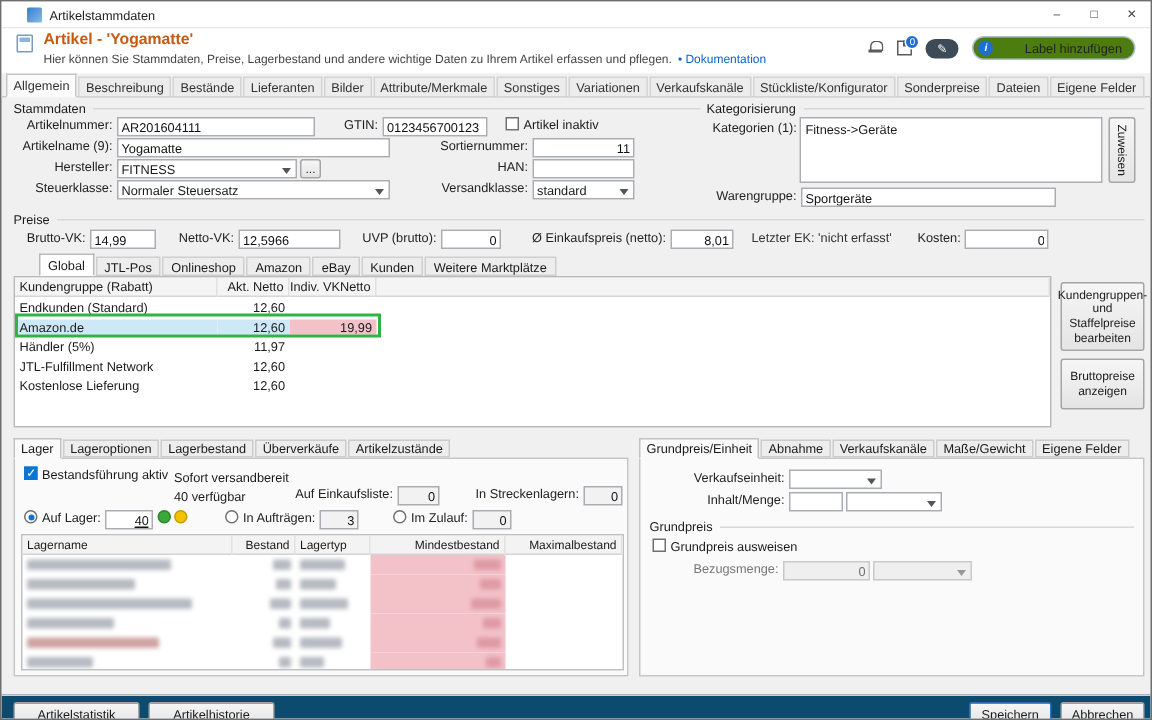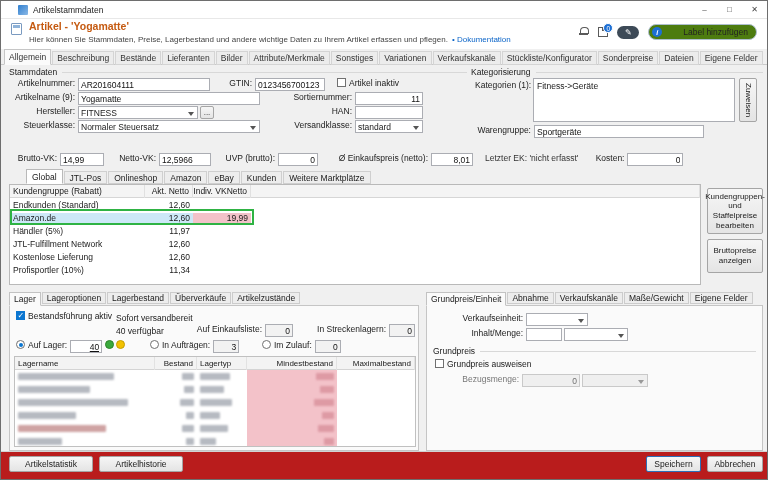--- a/index.html
+++ b/index.html
@@ -83,21 +83,21 @@
   .c-akt{width:48px;text-align:right;padding-right:3px}
   .c-indiv{width:58px;text-align:right;padding-right:3px}
   .c-fill{flex:1}
   .pinkc{background:#f3c2c9}
   .prow.selected .c-name,.prow.selected .c-akt,.prow.selected .c-fill{background:#cde8f7}
   .green-outline{position:absolute;left:0;top:24px;width:244px;height:16px;border:2px solid #2fb344;z-index:5;pointer-events:none}
 
   .sidebtn{position:absolute;left:706px;width:56px}
 
   
-  .stabs{position:absolute;display:flex;align-items:flex-start;height:14px}
+  .stabs{position:absolute;display:flex;align-items:center;height:14px}
   .stab{height:12px;line-height:11px;padding:0 4px;margin-right:1px;background:#ededed;border:1px solid #cccccc;cursor:pointer;white-space:nowrap}
   .stab.active{background:#fafafa;height:14px;line-height:13px;border-color:#c2c2c2;border-bottom-color:#fafafa;z-index:2}
   .panel{position:absolute;background:#fafafa;border:1px solid #c5c5c5}
 
   
   .ltable{position:absolute;left:4px;top:50px;width:402px;height:91px;background:#fff;border:1px solid #c0c0c0;overflow:hidden}
   .lh{display:flex;height:13px;background:#f3f3f3;border-bottom:1px solid #d4d4d4;align-items:center;font-size:8px}
   .lh span{border-right:1px solid #e2e2e2;height:13px;line-height:13px}
   .lrow{display:flex;height:13px;align-items:center}
   .lc{height:13px;display:flex;align-items:center}
@@ -114,21 +114,21 @@
   .dot{width:9px;height:9px;border-radius:50%;display:inline-block;flex:0 0 auto}
   .dot.green{background:#3aa93c;border:1px solid #2c8429;margin-left:3px}
   .dot.yellow{background:#f2c100;border:1px solid #c59d00;margin-left:2px}
 
   .vertbtn{writing-mode:vertical-rl;font-size:8px;display:flex;align-items:center;justify-content:center;
            background:linear-gradient(#f6f6f6,#e4e4e4);border:1px solid #a5a5a5;border-radius:2px;cursor:pointer}
 
   .katbox{position:absolute;background:#fff;border:1px solid #abadb3;padding:2px 3px;overflow:hidden}
 
   
-  .footer{position:absolute;left:0;right:0;bottom:0;height:28px;background:#b91c1c;border-top:1px solid #d2d2d2}
+  .footer{position:absolute;left:0;right:0;bottom:0;height:16px;background:#0c4a6e;border-top:1px solid #d2d2d2}
 </style>
 </head>
 <body>
 
 <div class="window">
 
   <div class="titlebar">
     <span class="app-icon"></span>
     <span class="tb-title">Artikelstammdaten</span>
     <div class="tb-controls">
@@ -225,25 +225,29 @@
       <span>Fitness-&gt;Geräte</span>
     </div>
     <div class="vertbtn abs" style="left:268px;top:11px;width:18px;height:44px">Zuweisen</div>
     <div class="f" style="left:4px;top:58px;right:0">
       <span class="lbl" style="width:56px">Warengruppe:</span>
       <input class="inp" style="width: 170px;" value="Sportgeräte">
     </div>
   </div>
 
   <div class="abs" style="left:8px;top:140px;width:754px;height:28px">
+    <div class="legend">
+      <span class="lg-t">Preise</span>
+        <span class="lg-line"></span>
+    </div>
     <div class="f" style="left:4px;top:12px;right:0">
       <span class="lbl" style="width:44px">Brutto-VK:</span>
       <input class="inp" style="width: 44px;" value="14,99">
       <span class="lbl" style="width:42px;margin-left:10px">Netto-VK:</span>
-      <input class="inp" style="width: 52px;" value="12,5966">
+      <input class="inp" style="width: 68px;" value="12,5966">
       <span class="lbl" style="width:54px;margin-left:10px">UVP (brutto):</span>
       <input class="inp num" style="width: 40px;" value="0">
       <span class="lbl" style="width:100px;margin-left:10px">Ø Einkaufspreis (netto):</span>
       <input class="inp num" style="width: 42px;" value="8,01">
       <span style="margin-left:12px;color:#333">Letzter EK: 'nicht erfasst'</span>
       <span class="lbl" style="width:34px;margin-left:12px">Kosten:</span>
       <input class="inp num" style="width: 56px;" value="0">
     </div>
   </div>
 
@@ -287,26 +291,20 @@
       <span class="c-akt">12,60</span>
       <span class="c-indiv pinkc"></span>
       <span class="c-fill"></span>
     </div>
     <div class="prow">
       <span class="c-name">Kostenlose Lieferung</span>
       <span class="c-akt">12,60</span>
       <span class="c-indiv pinkc"></span>
       <span class="c-fill"></span>
     </div>
-    <div class="prow">
-      <span class="c-name">Profisportler (10%)</span>
-      <span class="c-akt">11,34</span>
-      <span class="c-indiv pinkc"></span>
-      <span class="c-fill"></span>
-    </div>
     <div class="green-outline"></div>
   </div>
 
   <div class="btn small sidebtn" style="top:187px;height:46px">Kundengruppen- und Staffelpreise bearbeiten</div>
   <div class="btn small sidebtn" style="top:238px;height:34px">Bruttopreise anzeigen</div>
 
   <div class="stabs" style="left:8px;top:291px">
     <span class="stab active">Lager</span>
     <span class="stab">Lageroptionen</span>
     <span class="stab">Lagerbestand</span>

